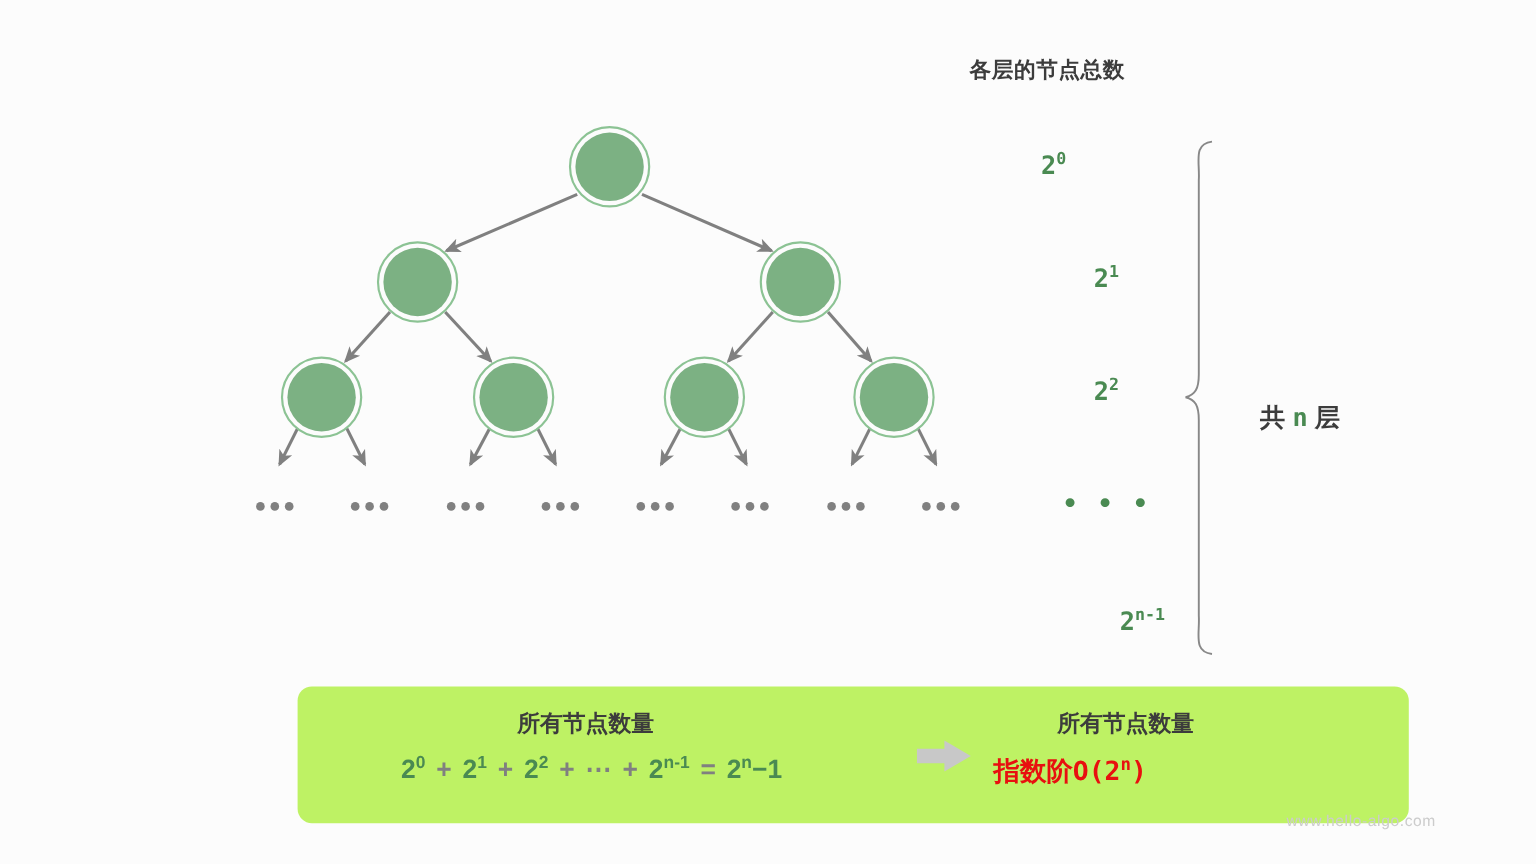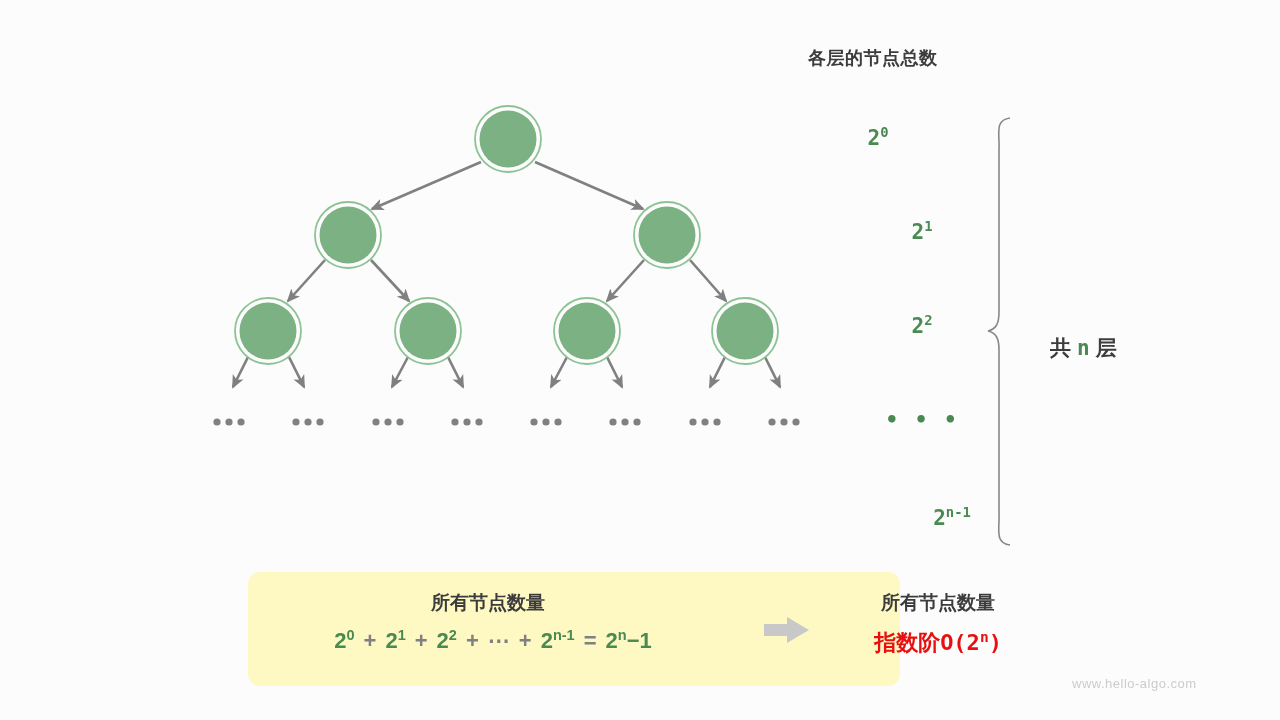--- a/index.html
+++ b/index.html
@@ -71,23 +71,23 @@
   .total-levels .var {
     font-family: "DejaVu Sans Mono", monospace;
     color: #4a8a52;
     padding: 0 6px;
   }
 
   
   .summary-panel {
     left: 248px;
     top: 572px;
-    width: 652px;
+    width: 926px;
     height: 114px;
-    background: #fef9c3;
+    background: #bef264;
     border-radius: 12px;
   }
   .panel-heading {
     font-size: 19px;
     font-weight: 700;
     color: #3c3c3c;
     text-align: center;
     white-space: nowrap;
   }
   .formula {
@@ -100,21 +100,21 @@
   .formula .op { color: #808080; font-weight: 700; }
   .formula sup { font-size: 0.66em; vertical-align: super; line-height: 0; }
   .formula .gap { display: inline-block; width: 9px; }
 
   .complexity {
     font-family: "DejaVu Sans Mono", monospace;
     font-size: 22px;
     font-weight: 700;
     color: #e8100f;
     white-space: nowrap;
-    text-align: center;
+    text-align: left;
   }
   .complexity sup { font-size: 0.66em; vertical-align: super; line-height: 0; }
 
   
   .watermark {
     left: 1072px;
     top: 676px;
     font-family: Liberation Sans, sans-serif;
     font-size: 13px;
     color: #cccccc;

